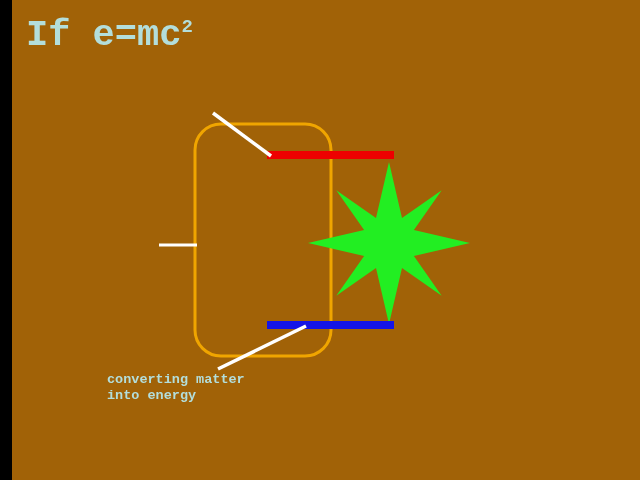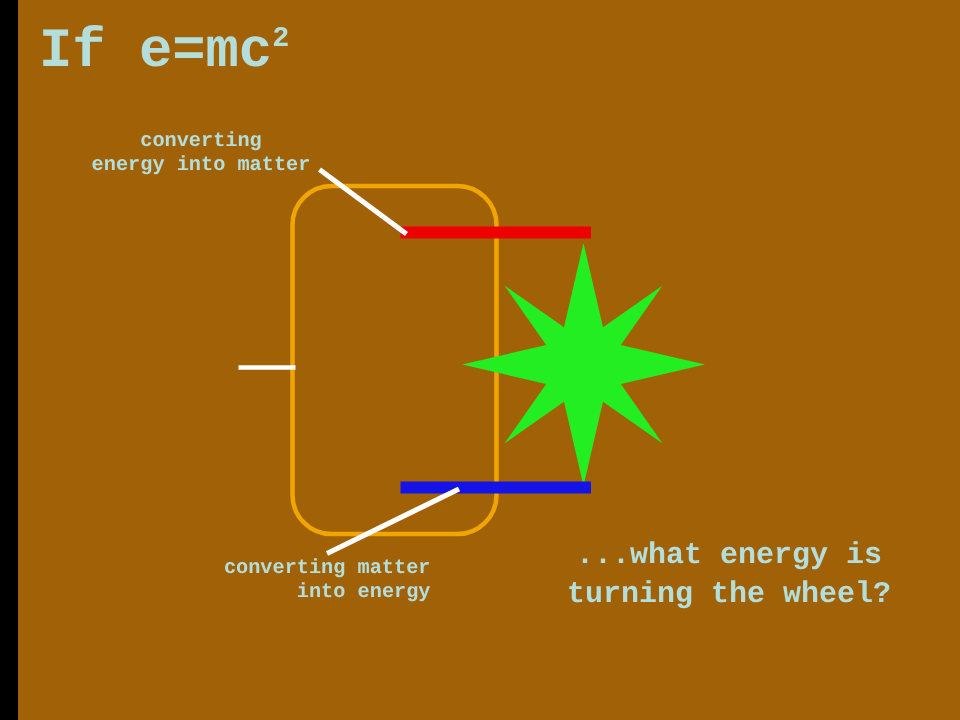--- a/index.html
+++ b/index.html
@@ -50,21 +50,21 @@
   #label-left {
     left: 12px;
     top: 238px;
     font-size: 13.5px;
   }
 
   #label-bottom {
     left: 95px;
     top: 372px;
     width: 180px;
-    text-align: right;
+    text-align: left;
     font-size: 13.5px;
     line-height: 16px;
   }
 
   #question {
     left: 338px;
     top: 358px;
     width: 272px;
     text-align: center;
     font-size: 20px;
@@ -98,23 +98,19 @@
 
     <rect x="255" y="321" width="127" height="8" fill="#1414e6"></rect>
 
     <line x1="201" y1="113" x2="259" y2="156" stroke="#ffffff" stroke-width="3.5" stroke-linecap="butt"></line>
     <line x1="147" y1="245" x2="185" y2="245" stroke="#ffffff" stroke-width="3" stroke-linecap="butt"></line>
     <line x1="206" y1="369" x2="294" y2="326" stroke="#ffffff" stroke-width="3.5" stroke-linecap="butt"></line>
   </svg>
 
   <div class="txt" id="title"><span>If e=mc</span><span class="sup">2</span></div>
 
-  <div class="txt" id="label-top">converting
-energy into matter</div>
 
 
   <div class="txt" id="label-bottom">converting matter
 into energy</div>
 
-  <div class="txt" id="question">...what energy is
-turning the wheel?</div>
 
 </div>
 
 </body></html>

